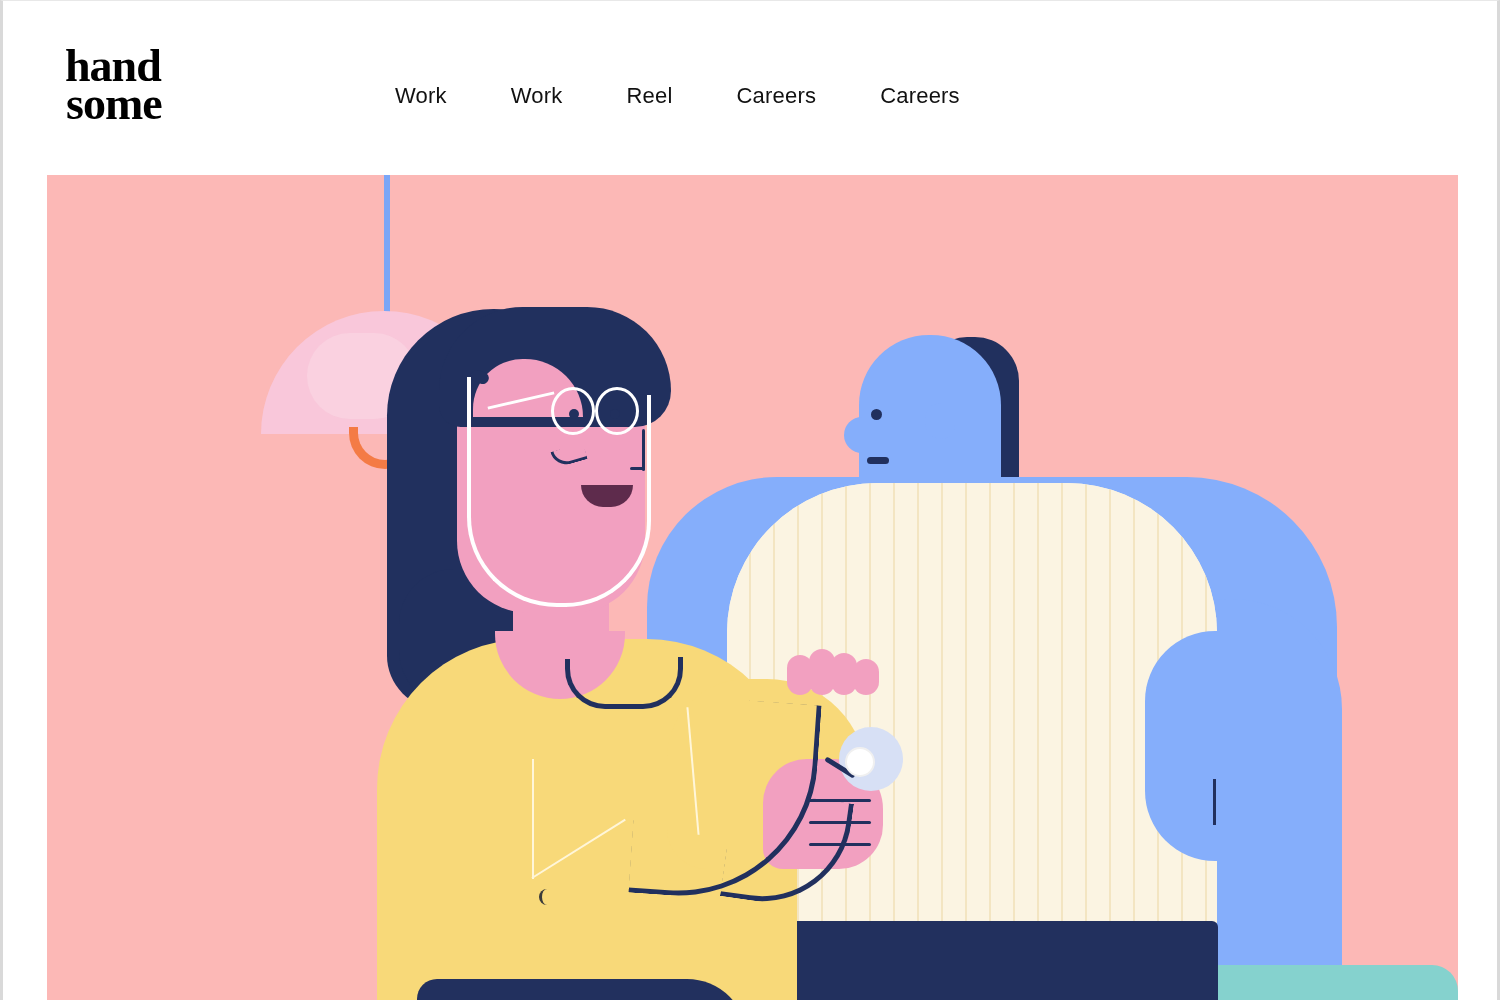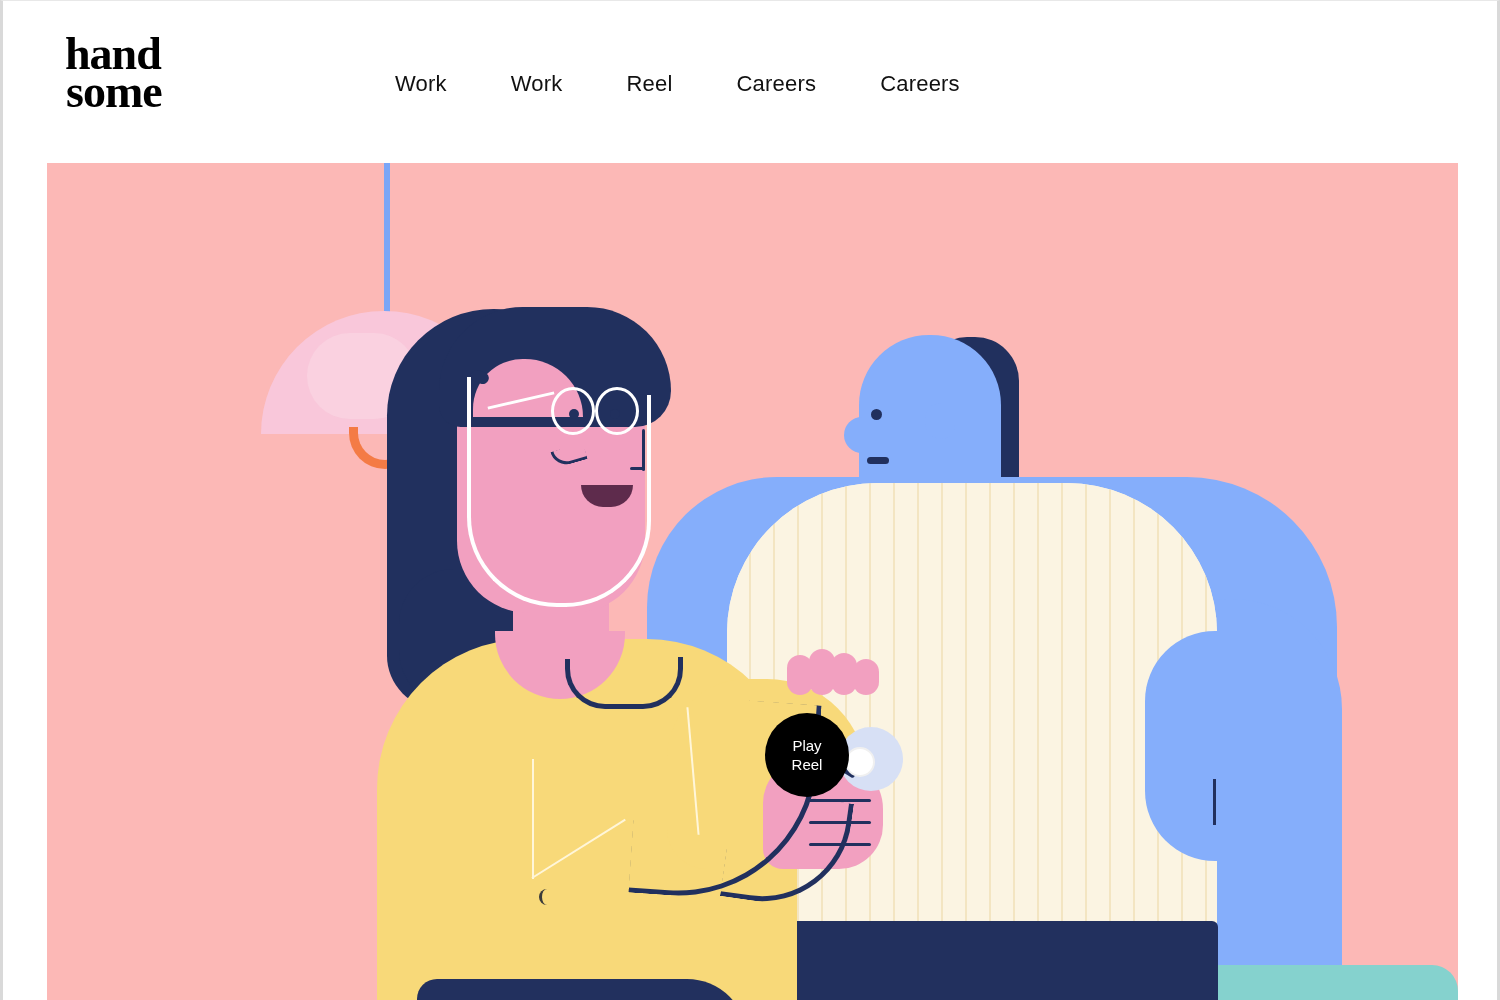--- a/index.html
+++ b/index.html
@@ -18,21 +18,21 @@
     background: #ffffff;
     border-left: 3px solid #d9d9d9;
     border-right: 3px solid #d9d9d9;
     border-top: 1px solid #e8e8e8;
     overflow: hidden;
   }
 
   
   .site-header {
     position: absolute;
-    top: 4px; left: 0;
+    top: 16px; left: 0;
     width: 1494px;
     height: 158px;
     background: #ffffff;
     z-index: 40;
   }
   .logo {
     position: absolute;
     left: 62px;
     top: 30px;
     font-family: "Liberation Serif", "DejaVu Serif", serif;
@@ -645,20 +645,16 @@
     </div>
 
     <div class="steth-tube-left"></div>
     <div class="steth-tube-right"></div>
     <div class="steth-main"></div>
     <div class="steth-to-chest"></div>
     <div class="steth-chest-shadow"></div>
     <div class="steth-stem"></div>
     <div class="steth-chest"></div>
 
-    <div class="play-reel">
-      <span>Play</span>
-      <span>Reel</span>
-    </div>
 
   </section>
 
 </div>
 
 </body></html>

